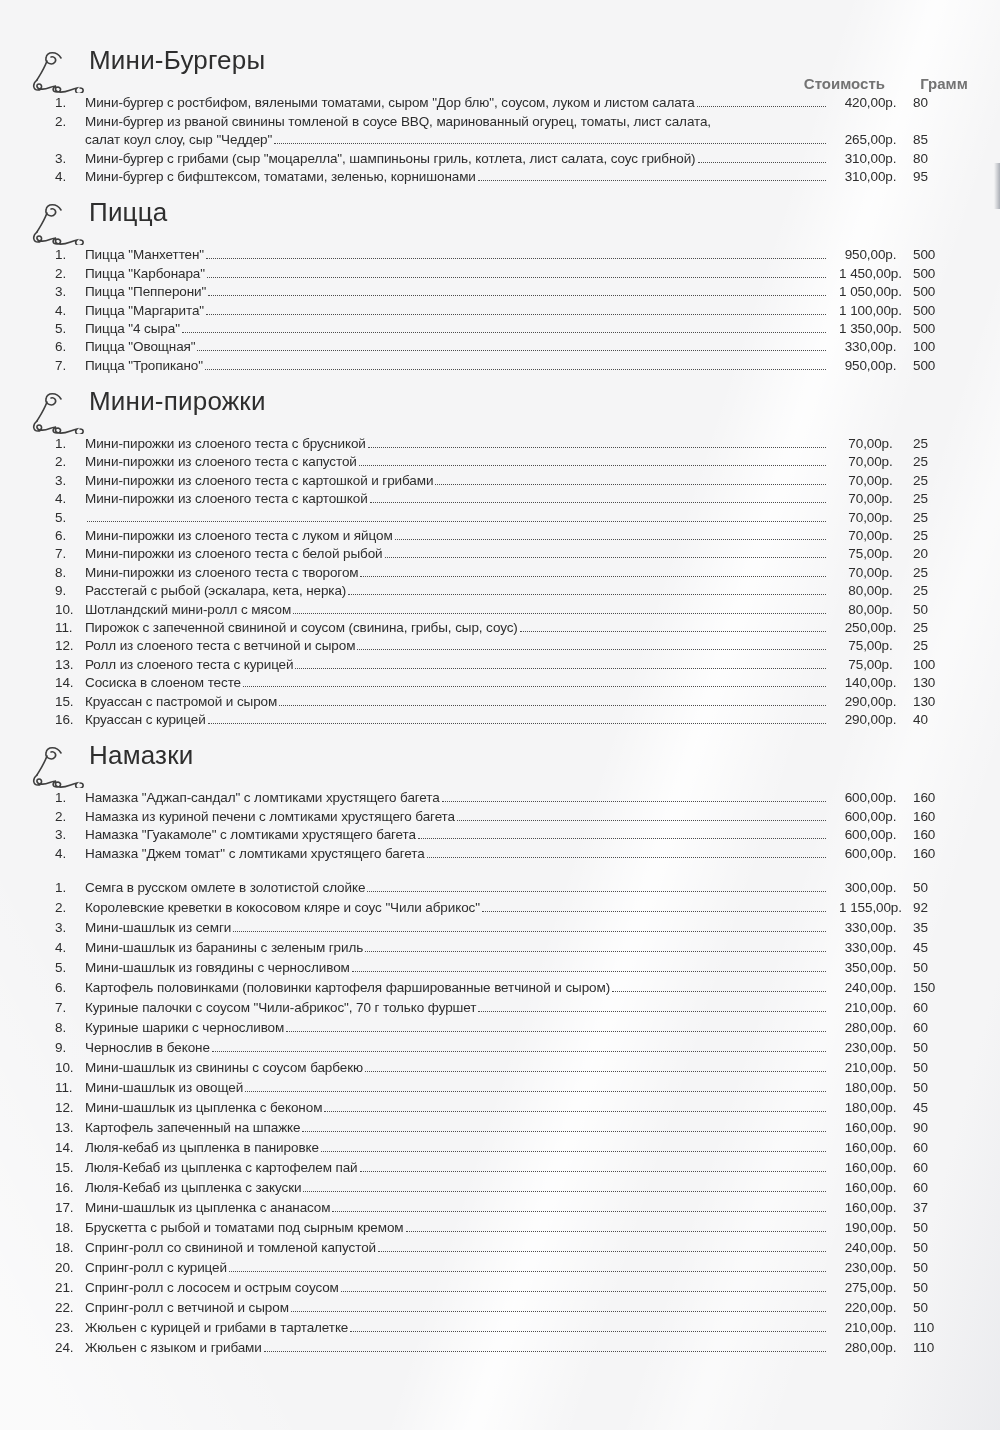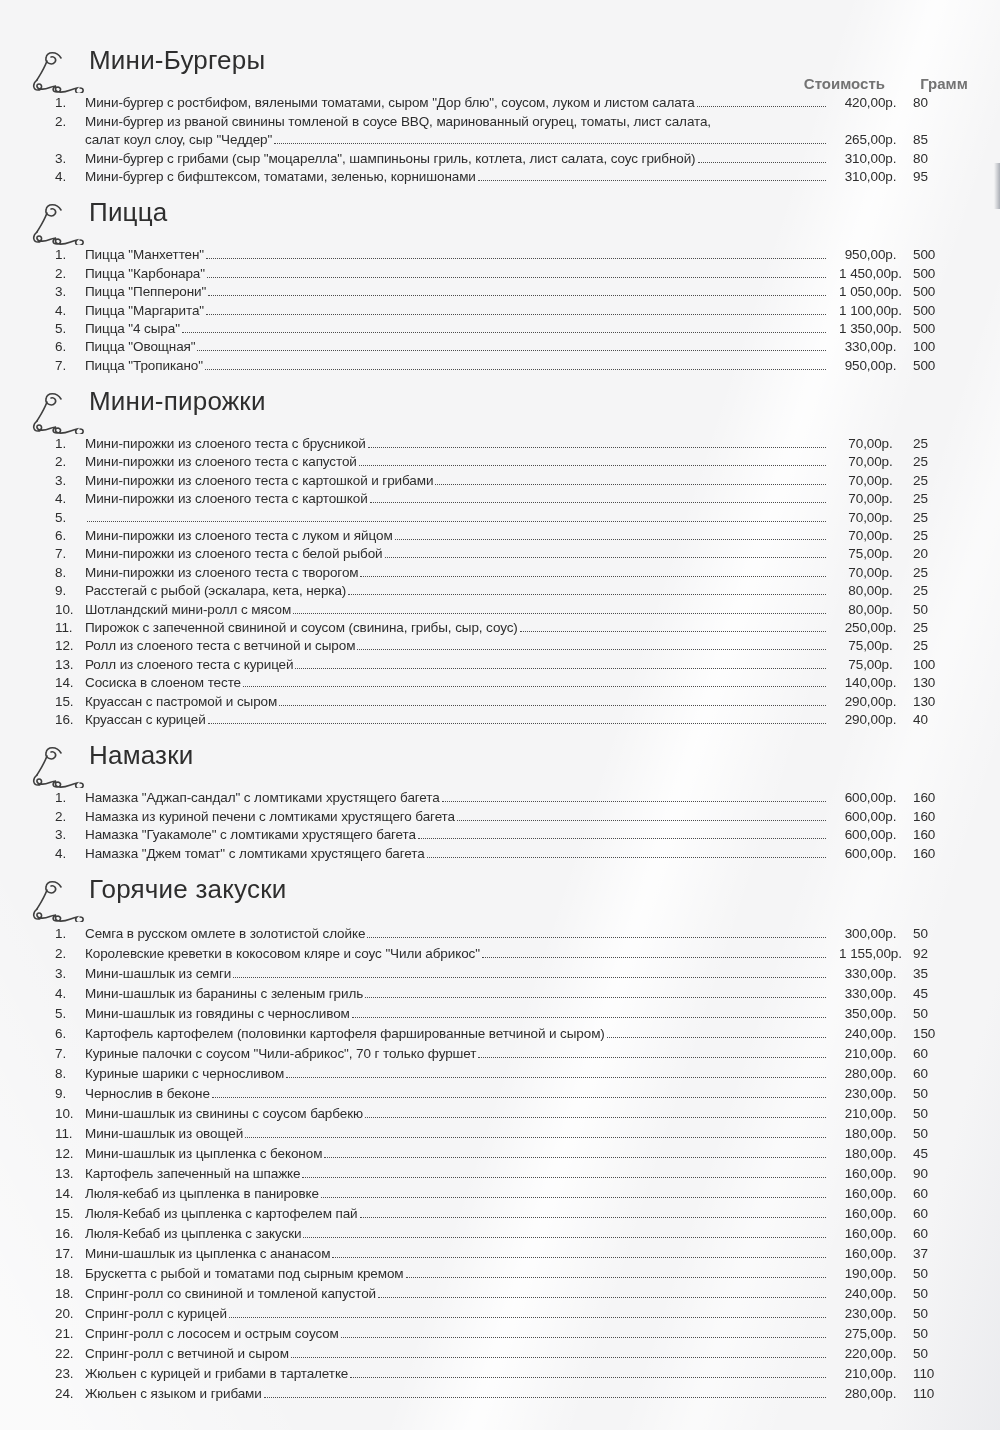--- a/index.html
+++ b/index.html
@@ -380,31 +380,20 @@
     <span class="num">4.</span>
     <span class="iname">Намазка "Джем томат" с ломтиками хрустящего багета</span>
     <span class="leader"></span>
     <span class="price">600,00р.</span>
     <span class="grams">160</span>
   </div>
 </div>
   </div>
 
   <div class="section s5">
-    <div class="section-head">
-      <svg class="flourish" width="88" height="44" viewBox="0 0 88 44">
-        <g fill="none" stroke="#3f3f3f" stroke-width="1.6" stroke-linecap="round">
-          <path d="M34 9 C30 2 20 2 19 9 C18 14 25 17 28 13 C30 10 27 7 24 8"></path>
-          <path d="M20 12 C17 20 13 26 10 31"></path>
-          <path d="M10 31 C5 35 6 41 11 41 C15 41 16 35 12 35 C9 35 9 40 14 40 C20 41 24 37 29 37 C25 39 25 43 30 43 C34 43 35 39 31 38 C28 38 27 42 32 43 C39 44 44 40 50 39 C47 42 50 46 54 44 C57 43 57 39 53 39"></path>
-        </g>
-      </svg>
-      <span class="section-title">Горячие закуски</span>
-      
-    </div>
     <div class="rows">
   <div class="row">
     <span class="num">1.</span>
     <span class="iname">Семга в русском омлете в золотистой слойке</span>
     <span class="leader"></span>
     <span class="price">300,00р.</span>
     <span class="grams">50</span>
   </div>
 
   <div class="row">
@@ -434,21 +423,21 @@
   <div class="row">
     <span class="num">5.</span>
     <span class="iname">Мини-шашлык из говядины с черносливом</span>
     <span class="leader"></span>
     <span class="price">350,00р.</span>
     <span class="grams">50</span>
   </div>
 
   <div class="row">
     <span class="num">6.</span>
-    <span class="iname">Картофель картофелем (половинки картофеля фаршированные ветчиной и сыром)</span>
+    <span class="iname">Картофель половинками (половинки картофеля фаршированные ветчиной и сыром)</span>
     <span class="leader"></span>
     <span class="price">240,00р.</span>
     <span class="grams">150</span>
   </div>
 
   <div class="row">
     <span class="num">7.</span>
     <span class="iname">Куриные палочки с соусом "Чили-абрикос", 70 г  только фуршет</span>
     <span class="leader"></span>
     <span class="price">210,00р.</span>

